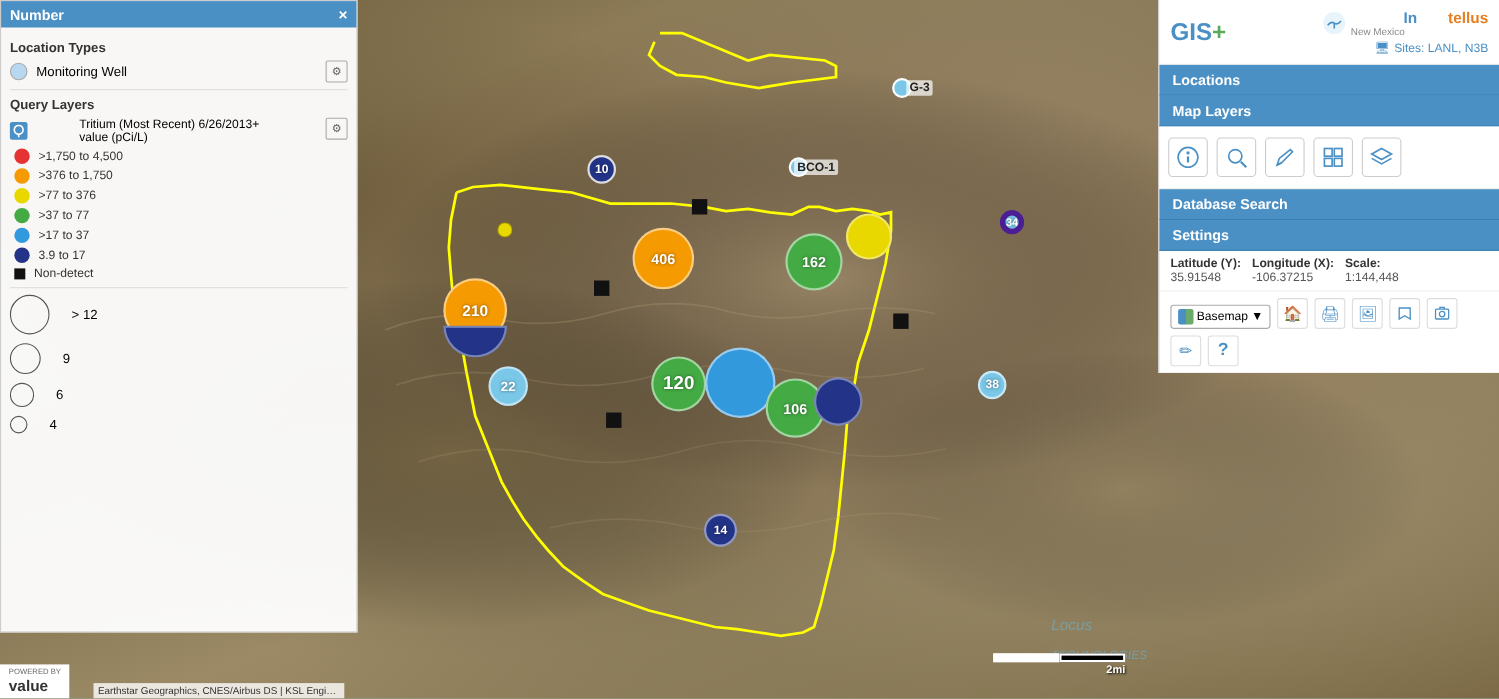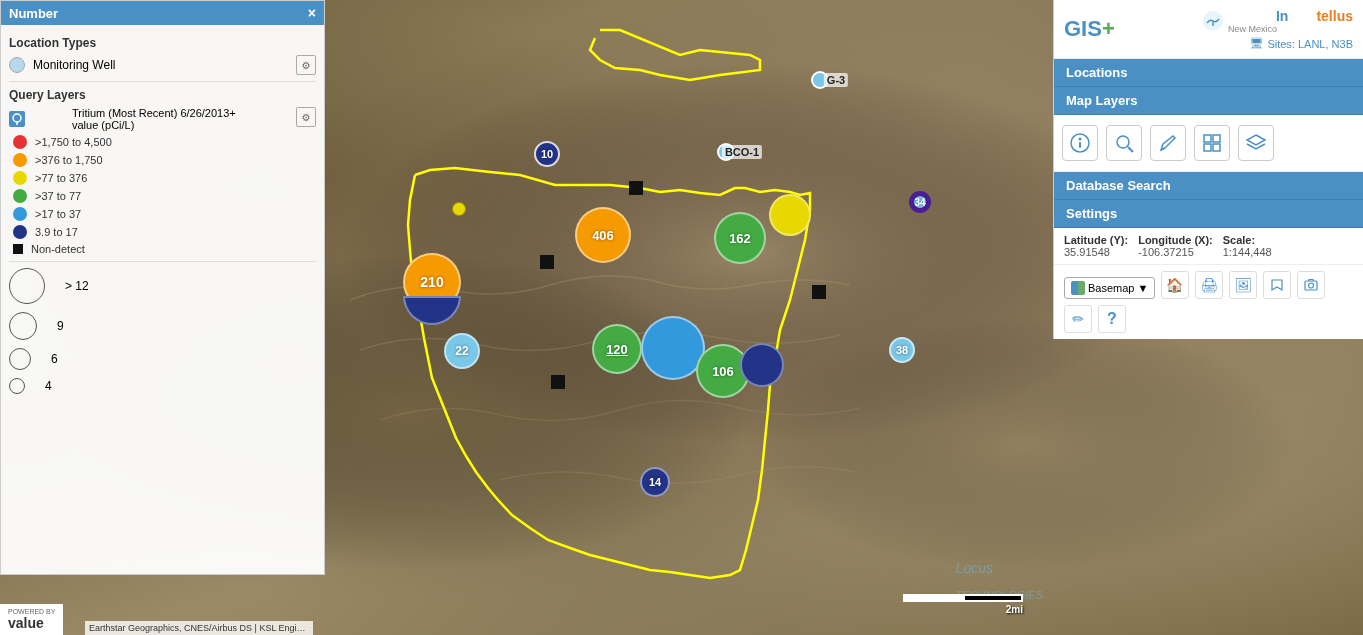--- a/index.html
+++ b/index.html
@@ -495,21 +495,21 @@
     <span style="font-size:14px;">210</span>
   </div>
 
   <div style="position:absolute; left:432px; top:282px; width:58px; height:29px; background:#223388; border-radius:0 0 29px 29px; border:2px solid rgba(255,255,255,0.4); transform:translate(-50%, 0px); z-index:51; top:296px;"></div>
 
   <div class="map-point" style="left:462px; top:351px; width:36px; height:36px; background:#7ac7e8; border:2px solid rgba(255,255,255,0.5);">
     <span style="font-size:12px;">22</span>
   </div>
 
   <div class="map-point" style="left:617px; top:349px; width:50px; height:50px; background:#44aa44; border:2px solid rgba(255,255,255,0.5);">
-    <span style="font-size:13px;text-decoration:underline;">120</span>
+    <span style="font-size:17px;">120</span>
   </div>
 
   <div class="map-point" style="left:673px; top:348px; width:64px; height:64px; background:#3399dd; border:2px solid rgba(255,255,255,0.5);"></div>
 
   <div class="map-point" style="left:723px; top:371px; width:54px; height:54px; background:#44aa44; border:2px solid rgba(255,255,255,0.5);">
     <span style="font-size:13px;">106</span>
   </div>
 
   <div class="map-point" style="left:762px; top:365px; width:44px; height:44px; background:#223388; border:2px solid rgba(255,255,255,0.4);"></div>
 

